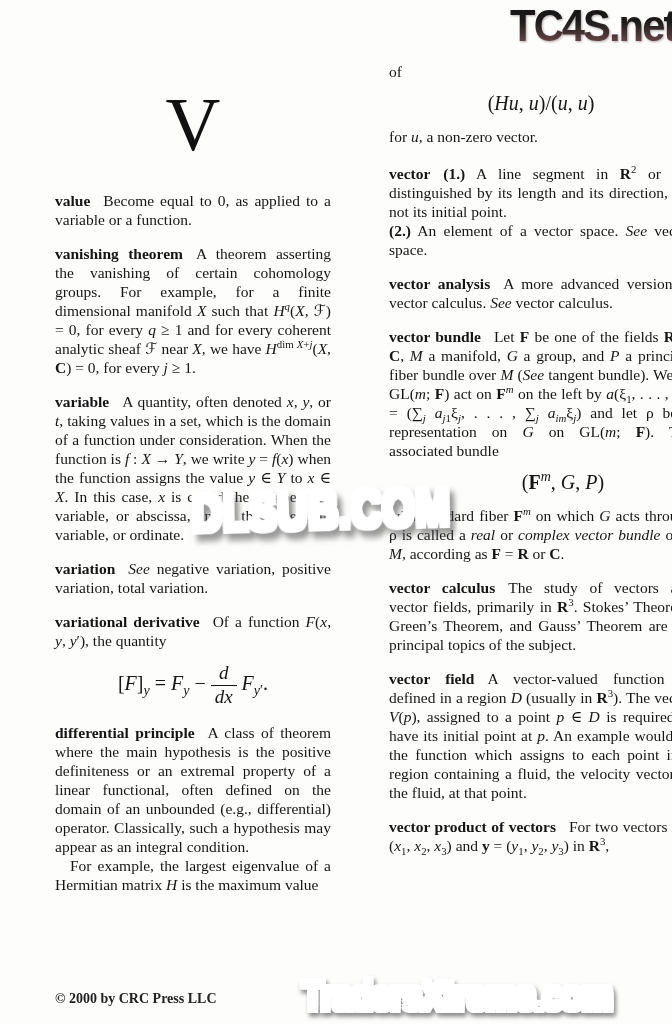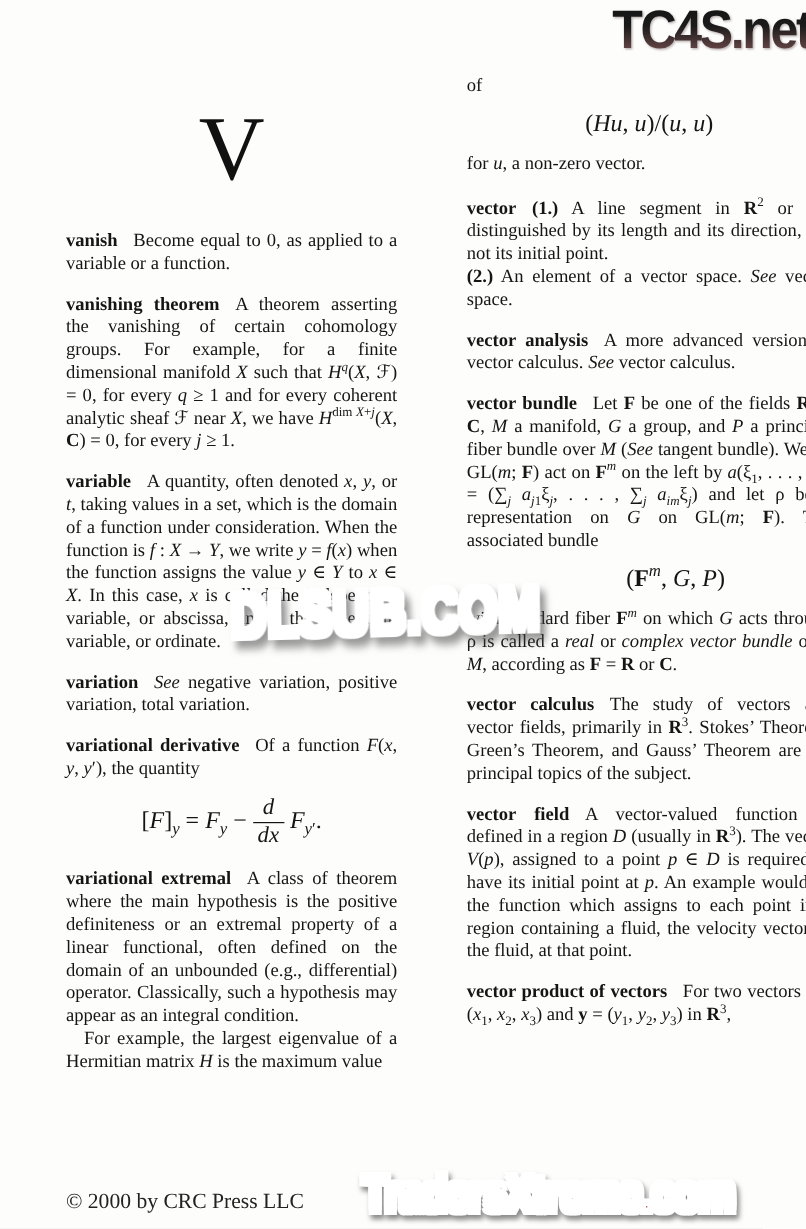--- a/index.html
+++ b/index.html
@@ -22,21 +22,21 @@
   .frac .ft{display:block;padding:0 4px 1px 4px;border-bottom:1.2px solid #151515;}
   .frac .fb{display:block;padding:1px 4px 0 4px;}
   .para2{text-indent:15px;margin:0;}
   .lead-line{margin:0 0 2px 0;}
   .after-line{margin:0 0 18px 0;}
   .big-letter{
     position:absolute;left:55px;top:84px;width:276px;
     text-align:center;font-size:76px;line-height:80px;color:#111;
     font-family:"Liberation Serif","DejaVu Serif",serif;
   }
-  .footer{position:absolute;left:55px;top:991px;font-size:18px;color:#222;}
+  .footer{position:absolute;left:55px;top:991px;font-size:14px;color:#222;font-weight:bold;}
   
   .wm{position:absolute;font-family:"Liberation Sans","DejaVu Sans",sans-serif;font-weight:bold;white-space:nowrap;}
   .wm-top{
     top:0px;right:-3px;font-size:43px;letter-spacing:-2px;
     background:linear-gradient(180deg,#131313 0%,#1b1b1b 42%,#5f4242 78%,#8a6262 100%);
     -webkit-background-clip:text;background-clip:text;color:transparent;
     transform:scale(0.97,1.05);transform-origin:right top;
     filter:drop-shadow(1px 1px 1px rgba(90,70,70,0.45));
   }
   .wm-mid{
@@ -67,42 +67,42 @@
 <body>
 
 <div class="page">
 
   <div class="big-letter">V</div>
 
   <div class="col col-left">
 
 
     <div class="entry">
-      <p><span class="term">vanish</span><span>Become equal to 0, as applied to a variable or a function.</span></p>
+      <p><span class="term">value</span><span>Become equal to 0, as applied to a variable or a function.</span></p>
     </div>
 
     <div class="entry">
       <p><span class="term">vanishing theorem</span><span>A theorem asserting the vanishing of certain cohomology groups. For example, for a finite dimensional manifold <i>X</i> such that <i>H</i><sup><i>q</i></sup>(<i>X</i>, ℱ) = 0, for every <i>q</i> ≥ 1 and for every coherent analytic sheaf ℱ near <i>X</i>, we have <i>H</i><sup>dim <i>X</i>+<i>j</i></sup>(<i>X</i>, <b>C</b>) = 0, for every <i>j</i> ≥ 1.</span></p>
     </div>
 
     <div class="entry">
       <p><span class="term">variable</span><span>A quantity, often denoted <i>x</i>, <i>y</i>, or <i>t</i>, taking values in a set, which is the domain of a function under consideration. When the function is <i>f</i> : <i>X</i> → <i>Y</i>, we write <i>y</i> = <i>f</i>(<i>x</i>) when the function assigns the value <i>y</i> ∈ <i>Y</i> to <i>x</i> ∈ <i>X</i>. In this case, <i>x</i> is called the independent variable, or abscissa, and <i>y</i> the dependent variable, or ordinate.</span></p>
     </div>
 
     <div class="entry">
       <p><span class="term">variation</span><span><i>See</i> negative variation, positive variation, total variation.</span></p>
     </div>
 
     <div class="entry">
       <p><span class="term">variational derivative</span><span>Of a function <i>F</i>(<i>x</i>, <i>y</i>, <i>y</i>′), the quantity</span></p>
       <div class="formula">[<i>F</i>]<sub><i>y</i></sub> = <i>F</i><sub><i>y</i></sub> − <span class="frac"><span class="ft"><i>d</i></span><span class="fb"><i>dx</i></span></span> <i>F</i><sub><i>y</i>′</sub>.</div>
     </div>
 
     <div class="entry">
-      <p><span class="term">variational extremal</span><span>A class of theorem where the main hypothesis is the positive definiteness or an extremal property of a linear functional, often defined on the domain of an unbounded (e.g., differential) operator. Classically, such a hypothesis may appear as an integral condition.</span></p>
+      <p><span class="term">differential principle</span><span>A class of theorem where the main hypothesis is the positive definiteness or an extremal property of a linear functional, often defined on the domain of an unbounded (e.g., differential) operator. Classically, such a hypothesis may appear as an integral condition.</span></p>
       <p class="para2">For example, the largest eigenvalue of a Hermitian matrix <i>H</i> is the maximum value</p>
     </div>
 
   </div>
 
   <div class="col col-right">
 
     <p class="lead-line">of</p>
     <div class="formula">(<i>Hu</i>, <i>u</i>)/(<i>u</i>, <i>u</i>)</div>
     <p class="after-line">for <i>u</i>, a non-zero vector.</p>

